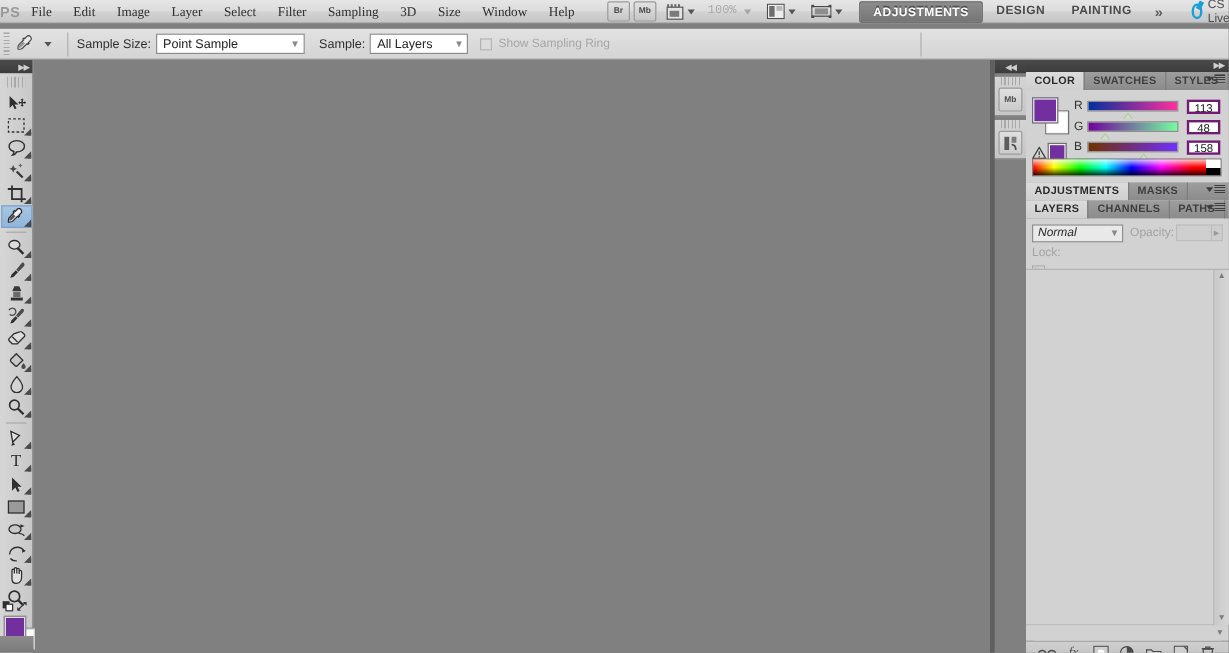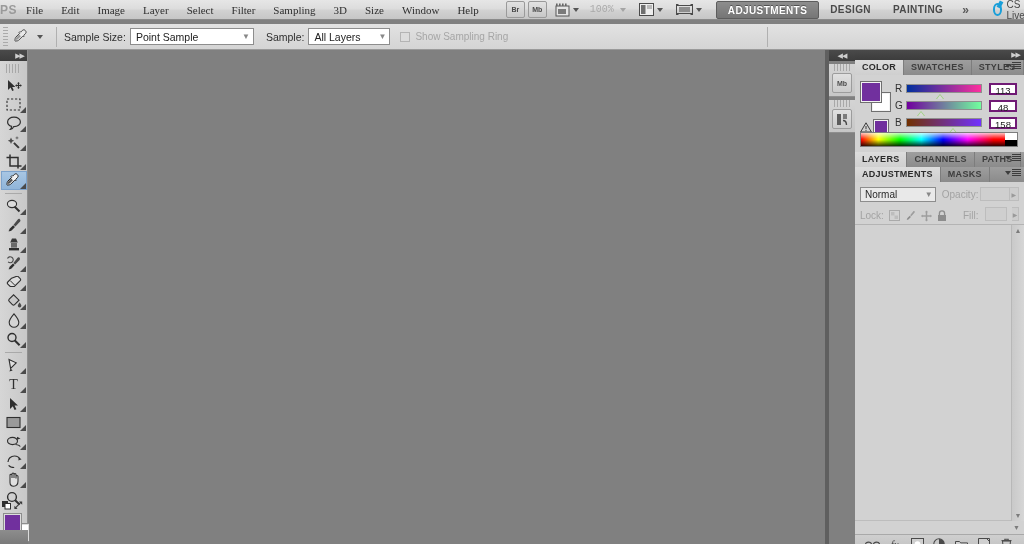--- a/index.html
+++ b/index.html
@@ -277,32 +277,32 @@
   .ramp-wb{ width:12px; display:flex; flex-direction:column; }
   .ramp-w{ flex:1; background:#fff; }
   .ramp-b{ flex:1; background:#000; }
 
   
   .layers-ctl{ padding:4px 5px 3px 5px; }
   .lrow{ display:flex; align-items:center; height:16px; margin-bottom:3px; }
   .blendsel{
     width:88px; height:15px; border:1px solid #8d8d8d; background:#e9e9e9;
     display:flex; align-items:center; justify-content:space-between;
-    padding:0 2px 0 4px; font-size:10px; color:#2a2a2a;
+    padding:0 2px 0 4px; font-size:10px; color:#2a2a2a;font-style:italic;
   }
   .lbl-dim{ font-size:10px; color:#a3a3a3; margin-left:6px; }
   .opacity-field{
     width:34px;height:14px;border:1px solid #bdbdbd; background:#cfcfcf; margin-left:2px;
   }
   .spinbtn{
     width:11px;height:14px;border:1px solid #bdbdbd;border-left:none;
     background:#cdcdcd; display:flex;align-items:center;justify-content:center;
     font-size:6px;color:#9a9a9a;
   }
-  .lockrow{ display:flex; align-items:flex-end; gap:5px; height:16px; }
+  .lockrow{ display:flex; align-items:flex-start; gap:5px; height:16px;flex-direction:column; }
   .lock-lbl{ font-size:10px; color:#a3a3a3; }
   .lock-ic{ width:11px;height:11px; display:flex;align-items:center;justify-content:center; }
   .layerlist{
     position:relative; background:#d2d2d2;
     border-top:1px solid #b4b4b4;
     height:296px;
   }
   .scroll-col{
     position:absolute; right:0; top:0; width:13px; height:296px;
     background:linear-gradient(to right,#c9c9c9,#d6d6d6);
@@ -777,32 +777,32 @@
       <div class="ramp">
         <div class="ramp-grad"></div>
         <div class="ramp-wb">
           <div class="ramp-w"></div>
           <div class="ramp-b"></div>
         </div>
       </div>
     </div>
 
     <div class="tabrow">
+      <div class="ptab active">ADJUSTMENTS</div>
+      <div class="ptab">MASKS</div>
+      <div class="pmenu">
+        <span class="tri"></span>
+        <span class="bars"></span>
+      </div>
+    </div>
+
+    <div class="tabrow">
       <div class="ptab active">LAYERS</div>
       <div class="ptab">CHANNELS</div>
       <div class="ptab">PATHS</div>
-      <div class="pmenu">
-        <span class="tri"></span>
-        <span class="bars"></span>
-      </div>
-    </div>
-
-    <div class="tabrow">
-      <div class="ptab active">ADJUSTMENTS</div>
-      <div class="ptab">MASKS</div>
       <div class="pmenu">
         <span class="tri"></span>
         <span class="bars"></span>
       </div>
     </div>
 
     <div class="panel-body layers-ctl">
       <div class="lrow">
         <div class="blendsel">
           <span>Normal</span>

